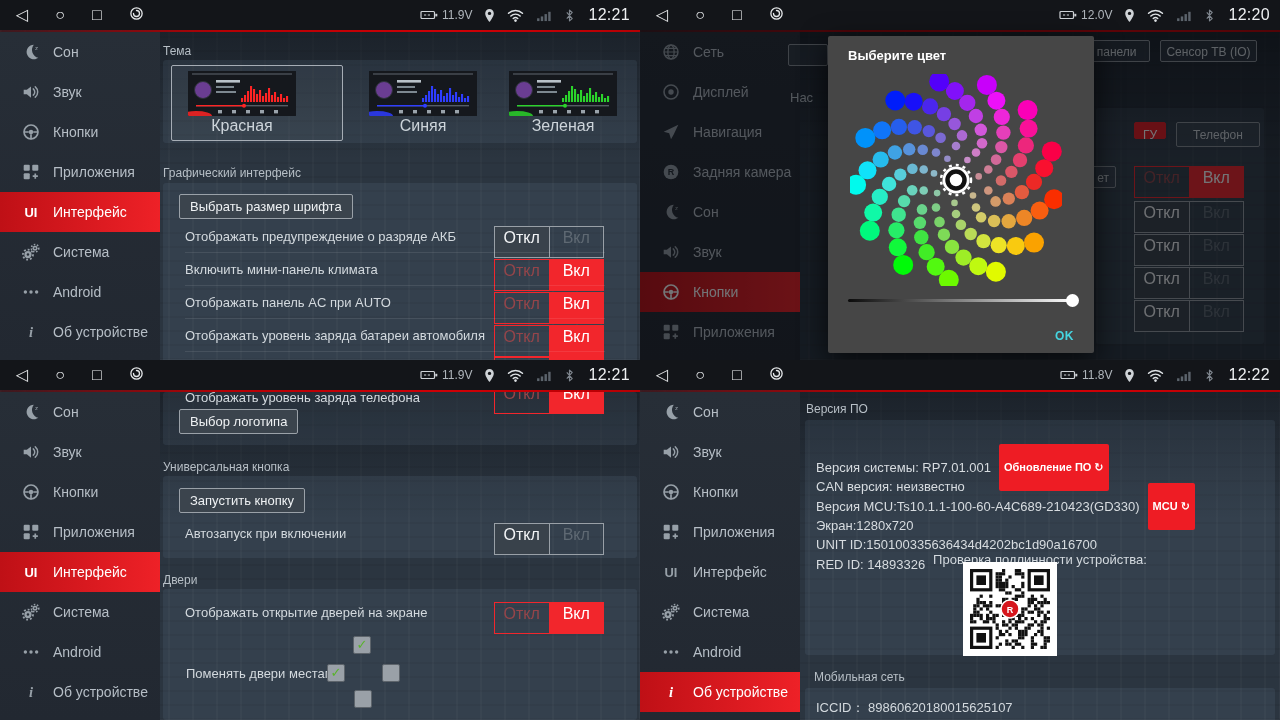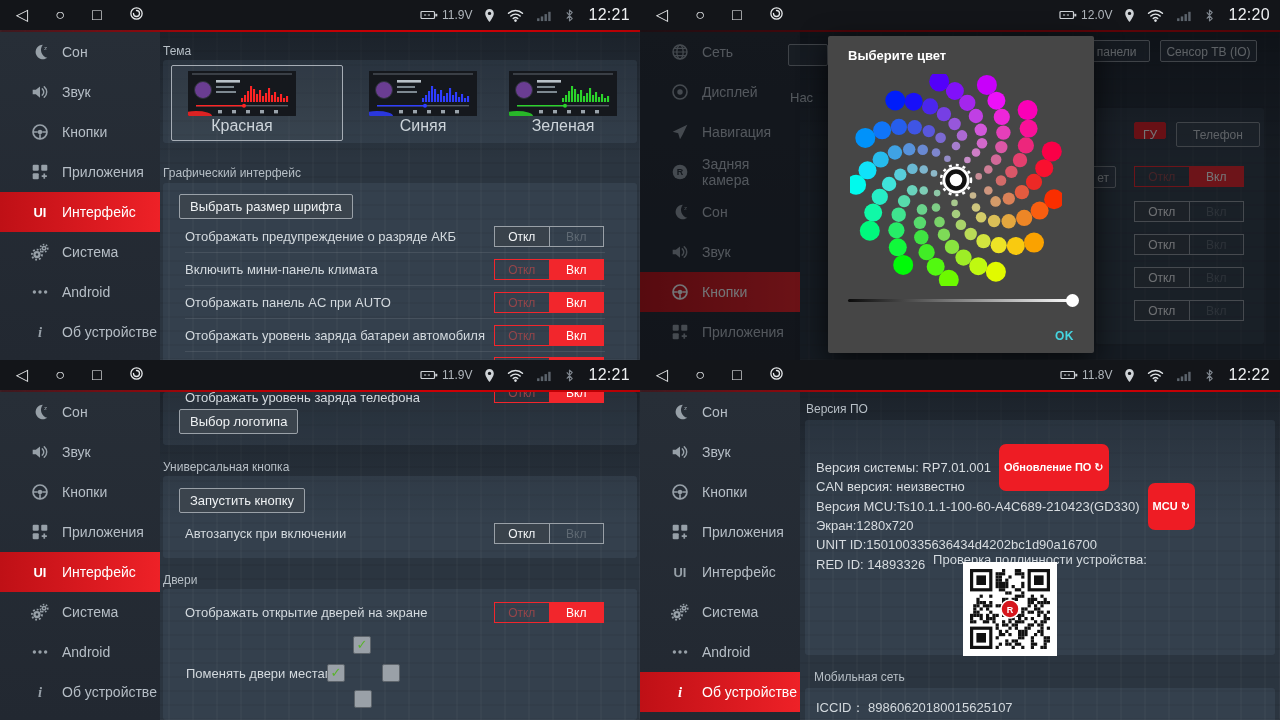--- a/index.html
+++ b/index.html
@@ -21,33 +21,33 @@
   .sb-left .navg{font-size:16px;line-height:30px;}
   .sb-right{margin-left:auto;display:flex;align-items:center;gap:12px;}
   .sb-right svg{display:block}
   .voltage{font-size:12px;color:#b0b6bc;margin-left:-8px;}
   .clock{font-size:16px;color:#eef0f2;margin-left:2px;letter-spacing:.3px;}
   .redline{position:absolute;left:0;top:30px;right:0;height:2px;z-index:13;
            background:linear-gradient(90deg,rgba(150,0,0,.25),#b50004 35%,#cf0006 70%,#b50004);}
   
   .sidebar{position:absolute;left:0;top:32px;width:160px;bottom:0;z-index:2;
            background:linear-gradient(180deg,#272e37,#222831);}
-  .sb-item{height:40px;display:flex;align-items:center;gap:13px;padding-left:31px;
+  .sb-item{height:40px;display:flex;align-items:center;gap:13px;padding-left:22px;
            color:#b6bec6;font-size:14px;cursor:default;}
   .sb-item .sb-ico{width:18px;height:18px;color:#97a0a8;flex:0 0 18px;}
   .sb-item .sb-ico svg{width:18px;height:18px;display:block}
   .sb-item.sel{background:linear-gradient(90deg,#bf1016,#ee2127);color:#fff;}
   .sb-item.sel .sb-ico{color:#fff;}
   
   .seclabel{position:absolute;color:#b7bfc6;font-size:12px;z-index:3;}
   .panel{position:absolute;background:rgba(142,170,196,.10);border-radius:3px;z-index:2;}
   .rowlabel{position:absolute;color:#d3d9de;font-size:13px;line-height:21px;z-index:3;white-space:nowrap;}
   .btn{position:absolute;background:#3b444d;border:1px solid #9aa1a8;color:#eef1f3;font-size:13px;
        padding:0 10px;height:23px;line-height:23px;border-radius:2px;z-index:3;white-space:nowrap;}
-  .tg{position:absolute;width:110px;height:21px;display:flex;font-size:12px;line-height:21px;
+  .tg{position:absolute;width:110px;height:32px;display:flex;font-size:16px;line-height:21px;
       text-align:center;z-index:3;box-sizing:border-box;}
   .tg span{flex:1 1 50%;}
   .tg.off{border:1px solid #99a0a7;}
   .tg.off .t-off{background:#39424b;color:#f2f4f6;border-right:1px solid #99a0a7;}
   .tg.off .t-on{color:#5f6973;}
   .tg.on{border:1px solid #f2262c;}
   .tg.on .t-off{color:#95454a;border-right:1px solid #f2262c;}
   .tg.on .t-on{background:#f2262c;color:#fff;}
   .sep{position:absolute;height:1px;background:rgba(255,255,255,.09);z-index:3;}
   .cb{position:absolute;width:16px;height:16px;background:#9aa1a8;border:1px solid #5d646b;
@@ -67,21 +67,21 @@
   .dtitle{position:absolute;left:20px;top:12px;color:#fff;font-size:13px;font-weight:bold;}
   .dwheel{position:absolute;left:22px;top:38px;width:212px;height:212px;}
   .dslider{position:absolute;left:20px;top:263px;width:226px;height:3px;border-radius:2px;
            background:linear-gradient(90deg,#0b0b0b,#fdfdfd);}
   .dthumb{position:absolute;right:-5px;top:-5px;width:13px;height:13px;background:#fff;border-radius:50%;}
   .dok{position:absolute;right:20px;bottom:10px;color:#45d5e0;font-size:12px;font-weight:bold;letter-spacing:.5px;}
   
   .vlines{position:absolute;left:176px;top:74px;width:450px;z-index:3;margin-top:24px;}
   .vline{height:19.3px;display:flex;align-items:center;color:#d7dce0;font-size:13px;white-space:nowrap;}
   .badge{display:inline-flex;align-items:center;gap:3px;background:#ee1c24;color:#fff;font-size:11px;
-         font-weight:bold;padding:17px 5px;border-radius:7px;margin-left:8px;line-height:13px;}
+         font-weight:bold;padding:17px 5px;border-radius:2px;margin-left:8px;line-height:13px;}
   .verify{position:absolute;left:165px;top:192px;width:470px;text-align:center;color:#d3d9de;font-size:13px;z-index:3;}
   .qrbox{position:absolute;left:323px;top:202px;width:94px;height:94px;background:#fff;z-index:4;
          display:flex;align-items:center;justify-content:center;}
 </style>
 </head>
 <body>
 
 <div id="stage">
 
   <div class="quad q1">

